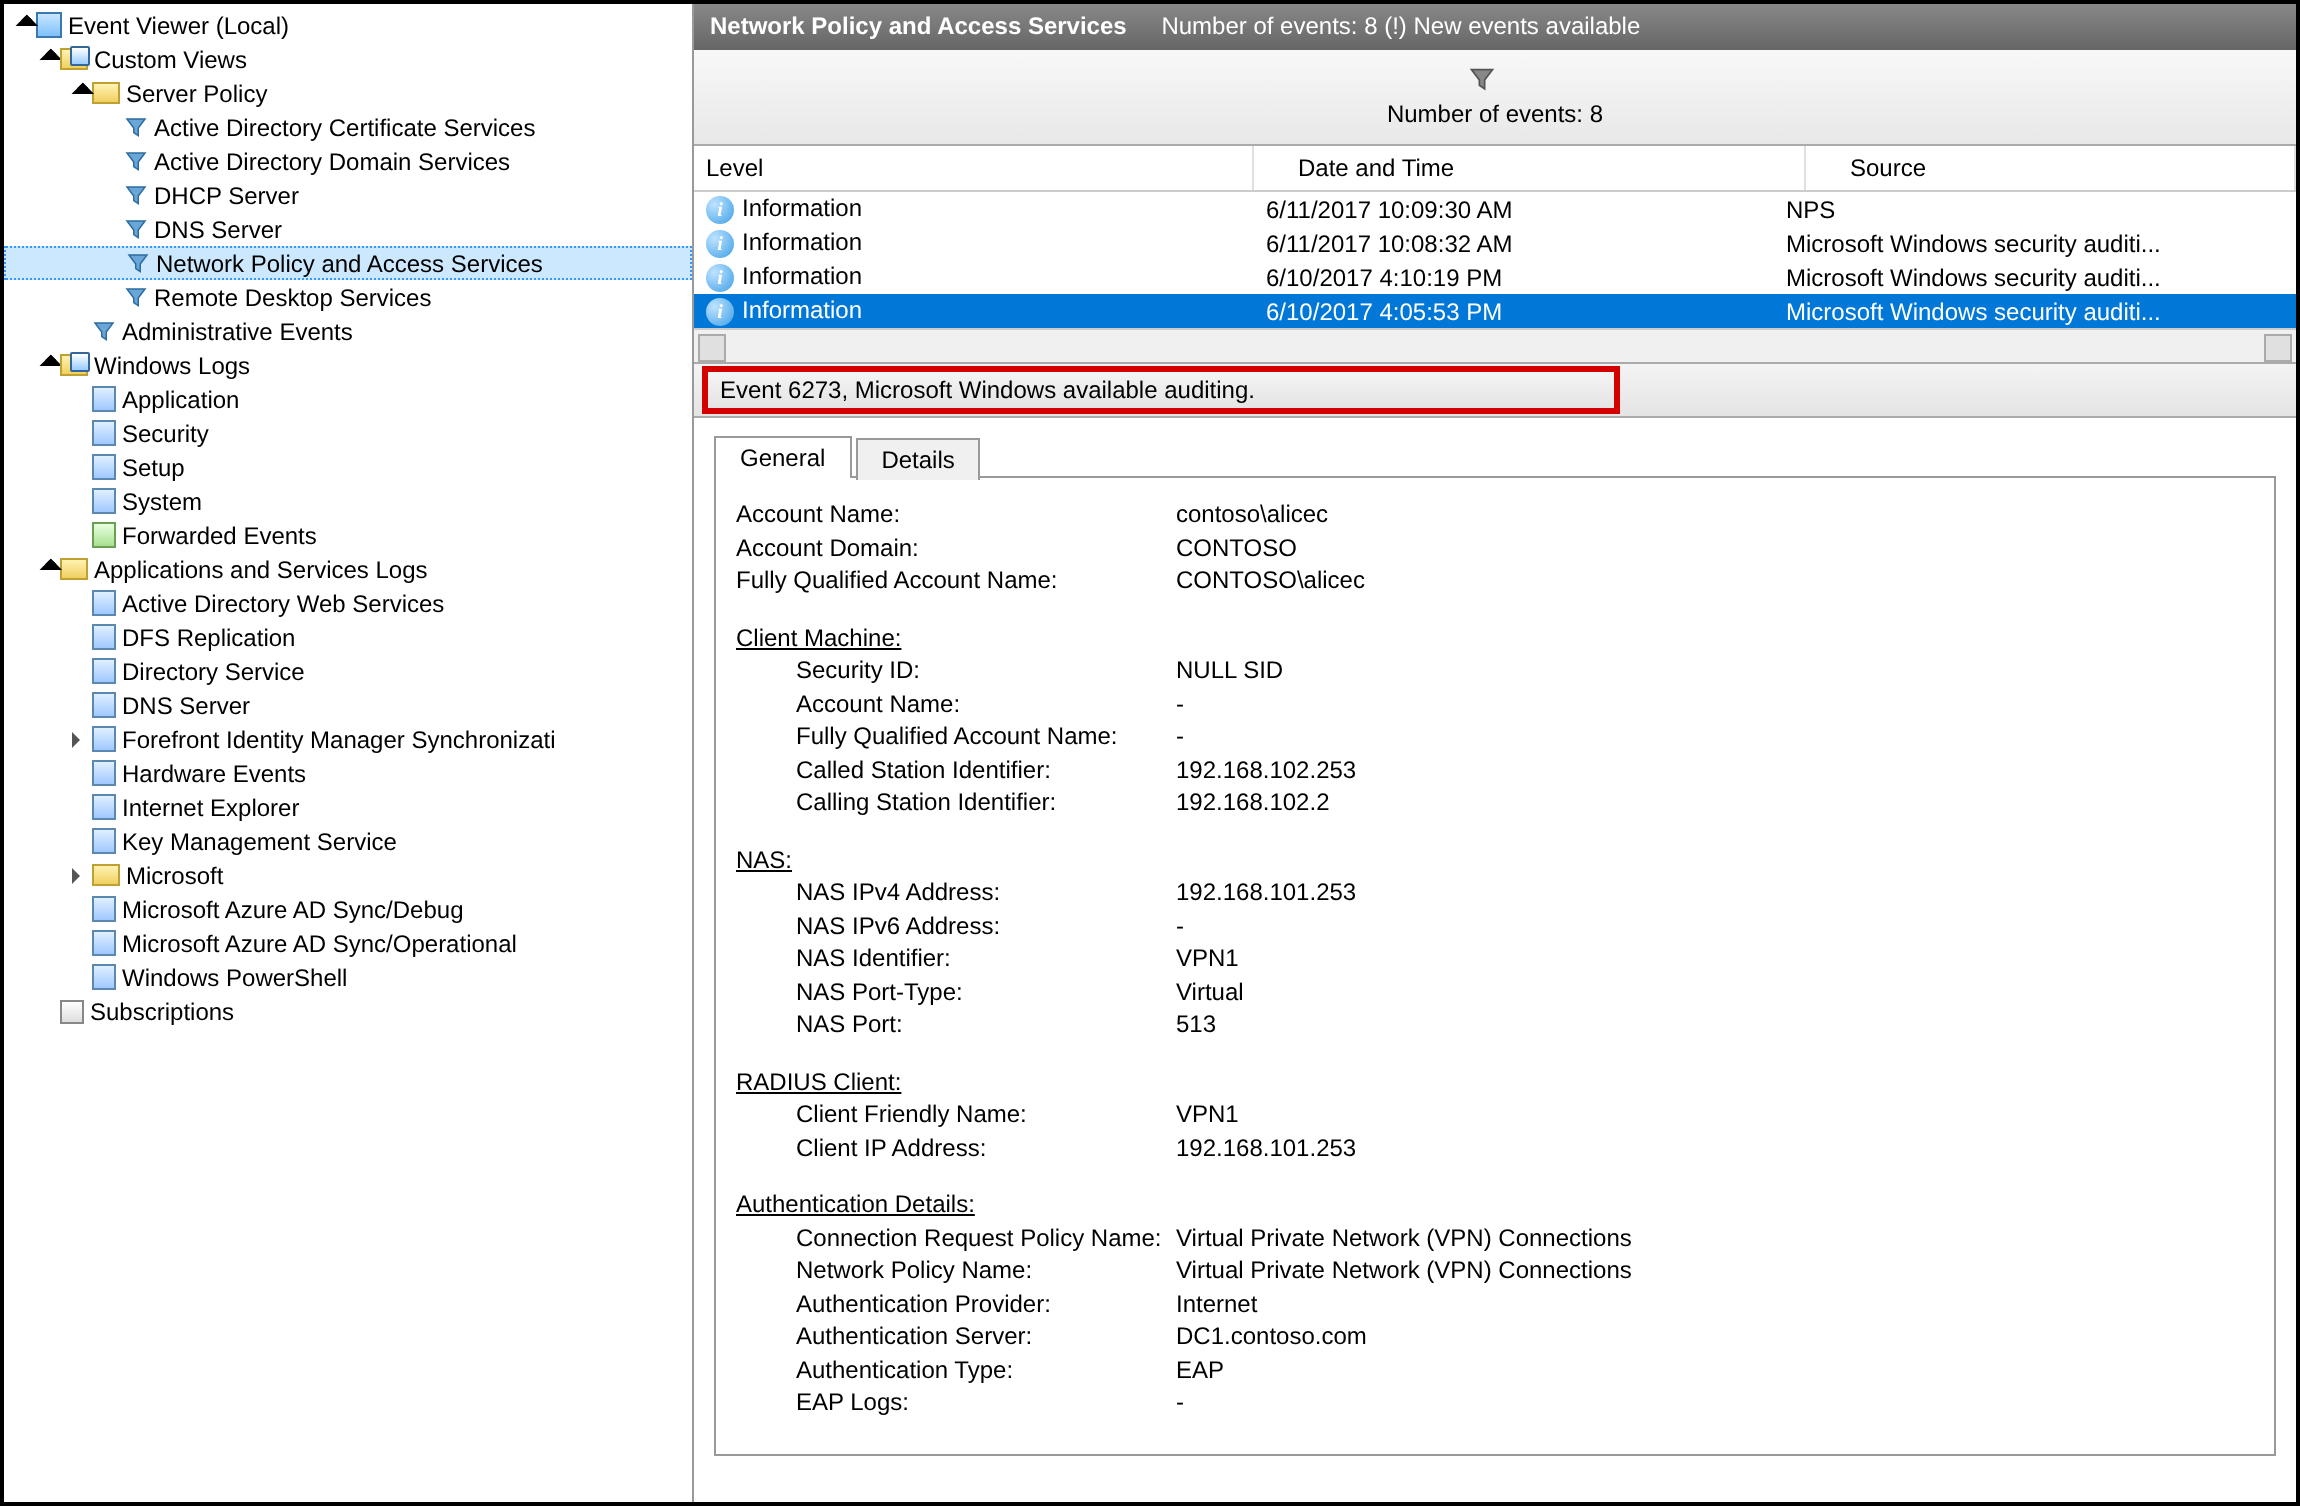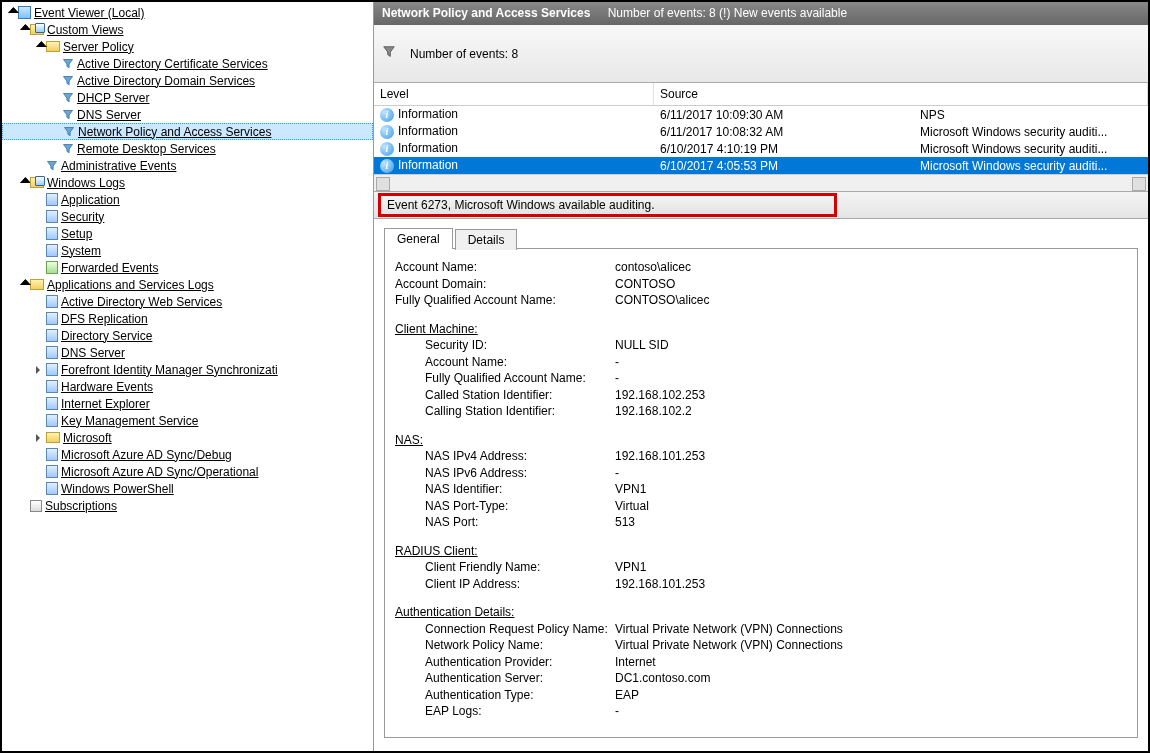--- a/index.html
+++ b/index.html
@@ -1,20 +1,20 @@
 <!DOCTYPE html>
 <html><head>
 <meta charset="utf-8">
 <style>
 * { box-sizing: border-box; margin: 0; padding: 0; font-family: "Segoe UI", Tahoma, sans-serif; font-size: 12px; }
 body { background: #fff; color: #000; width: 1150px; height: 753px; overflow: hidden; border: 2px solid #000; }
 .container { display: flex; height: 100%; }
 
 
-.tree { width: 372px; border-right: 1px solid #999; overflow: hidden; padding: 2px 0; text-decoration: underline; }
+.tree { width: 345px; border-right: 1px solid #999; overflow: hidden; padding: 2px 0; }
 .tree-item { display: flex; align-items: center; height: 17px; padding-left: 4px; white-space: nowrap; cursor: default; }
 .tree-item.sel { background: #cce8ff; border: 1px dotted #3399ff; }
 .indent { display: inline-block; }
 .expander { width: 12px; display: inline-flex; align-items: center; justify-content: center; color: #666; }
 .exp-open::before { content: ""; border: 4px solid transparent; border-left-color: #000; border-top-color: #000; transform: rotate(45deg) translate(1px,-1px); }
 .exp-closed::before { content: ""; border: 4px solid transparent; border-left-color: #555; }
 .ticon { width: 16px; height: 16px; margin-right: 3px; display: inline-flex; align-items: center; justify-content: center; }
 .ico-eventviewer { background: linear-gradient(#c9e6ff,#7fc1ff); border: 1px solid #3a78b0; width: 13px; height: 13px; }
 .ico-folder { background: linear-gradient(#fff2b3,#f0d060); border: 1px solid #c0a030; width: 14px; height: 11px; }
 .ico-filter { width: 12px; height: 12px; }
@@ -22,25 +22,25 @@
 .ico-log { background: linear-gradient(#e0f0ff,#a0c8ff); border: 1px solid #5a88b0; width: 12px; height: 13px; }
 .ico-log.gr { background: linear-gradient(#e8ffe0,#a8e090); border-color: #6aa050; }
 .ico-sub { background: linear-gradient(#fff,#ddd); border: 1px solid #888; width: 12px; height: 12px; }
 .ico-views { position: relative; }
 .ico-views::after { content: ""; position: absolute; left: 4px; top: -2px; width: 8px; height: 8px; background: linear-gradient(#fff,#9cf); border: 1px solid #369; border-radius: 1px; }
 
 
 .right { flex: 1; display: flex; flex-direction: column; overflow: hidden; }
 .header-bar { background: linear-gradient(#888,#666); color: #fff; padding: 4px 8px 5px; font-size: 12px; }
 .header-bar .title { font-weight: 600; margin-right: 14px; }
-.filter-bar { background: linear-gradient(#f8f8f8,#e8e8e8); border-bottom: 1px solid #aaa; padding: 20px 8px; display: flex; align-items: center; }
+.filter-bar { background: linear-gradient(#f8f8f8,#e8e8e8); border-bottom: 1px solid #aaa; padding: 8px 8px; display: flex; align-items: center; flex-direction: column; }
 .filter-bar .funnel { margin-right: 14px; }
 
 .event-list { background: #fff; }
-.list-head { display: flex; background: #fff; border-bottom: 1px solid #ccc; }
+.list-head { display: flex; background: #fff; border-bottom: 1px solid #ccc; gap: 16px; }
 .list-head .col { padding: 4px 6px; border-right: 1px solid #e0e0e0; }
 .col-level { width: 280px; }
 .col-date { width: 260px; }
 .col-source { flex: 1; }
 .list-row { display: flex; align-items: center; height: 17px; }
 .list-row.sel { background: #0178d7; color: #fff; }
 .list-row .cell { padding: 0 6px; white-space: nowrap; overflow: hidden; }
 .info-icon { width: 14px; height: 14px; border-radius: 50%; background: radial-gradient(circle at 30% 30%, #bfe3ff, #3d9fe6); display: inline-flex; align-items: center; justify-content: center; color: #fff; font-family: Georgia, serif; font-style: italic; font-weight: bold; font-size: 10px; margin-right: 4px; }
 .info-icon::before { content: "i"; }
 .hscroll { height: 17px; background: #f0f0f0; border-top: 1px solid #ccc; position: relative; }
@@ -268,20 +268,21 @@
     <div class="filter-bar">
       <span class="funnel"><svg width="14" height="14" viewBox="0 0 16 16">
             <path d="M2 2h12l-4.5 6v5l-3-2V8z" fill="#888" stroke="#555"></path>
           </svg></span>
       <span>Number of events: 8</span>
     </div>
 
     <div class="event-list">
       <div class="list-head">
         <div class="col col-level">Level</div>
+        <div class="col col-date">Date and Time</div>
         <div class="col col-source">Source</div>
       </div>
       <div id="event-rows">
           <div class="list-row">
             <div class="cell col-level"><span class="info-icon"></span><span>Information</span></div>
             <div class="cell col-date">6/11/2017 10:09:30 AM</div>
             <div class="cell col-source">NPS</div>
           </div>
           <div class="list-row">
             <div class="cell col-level"><span class="info-icon"></span><span>Information</span></div>

